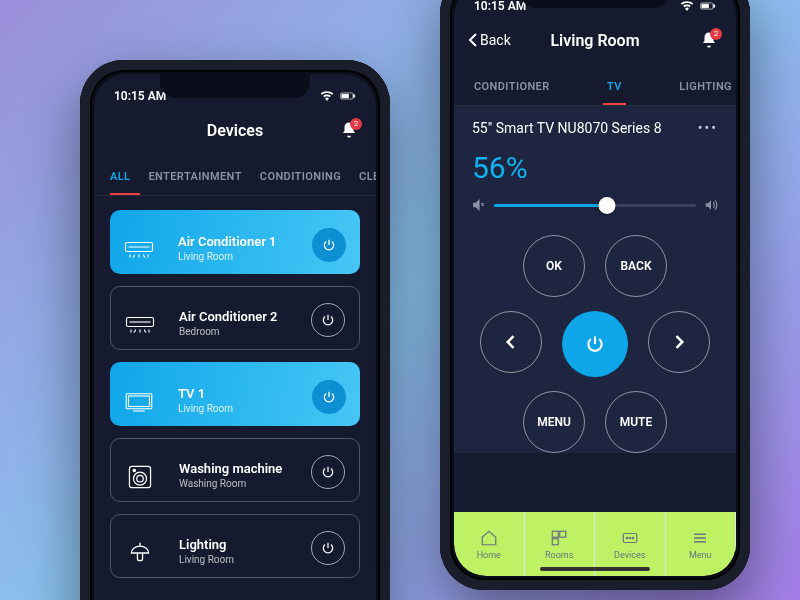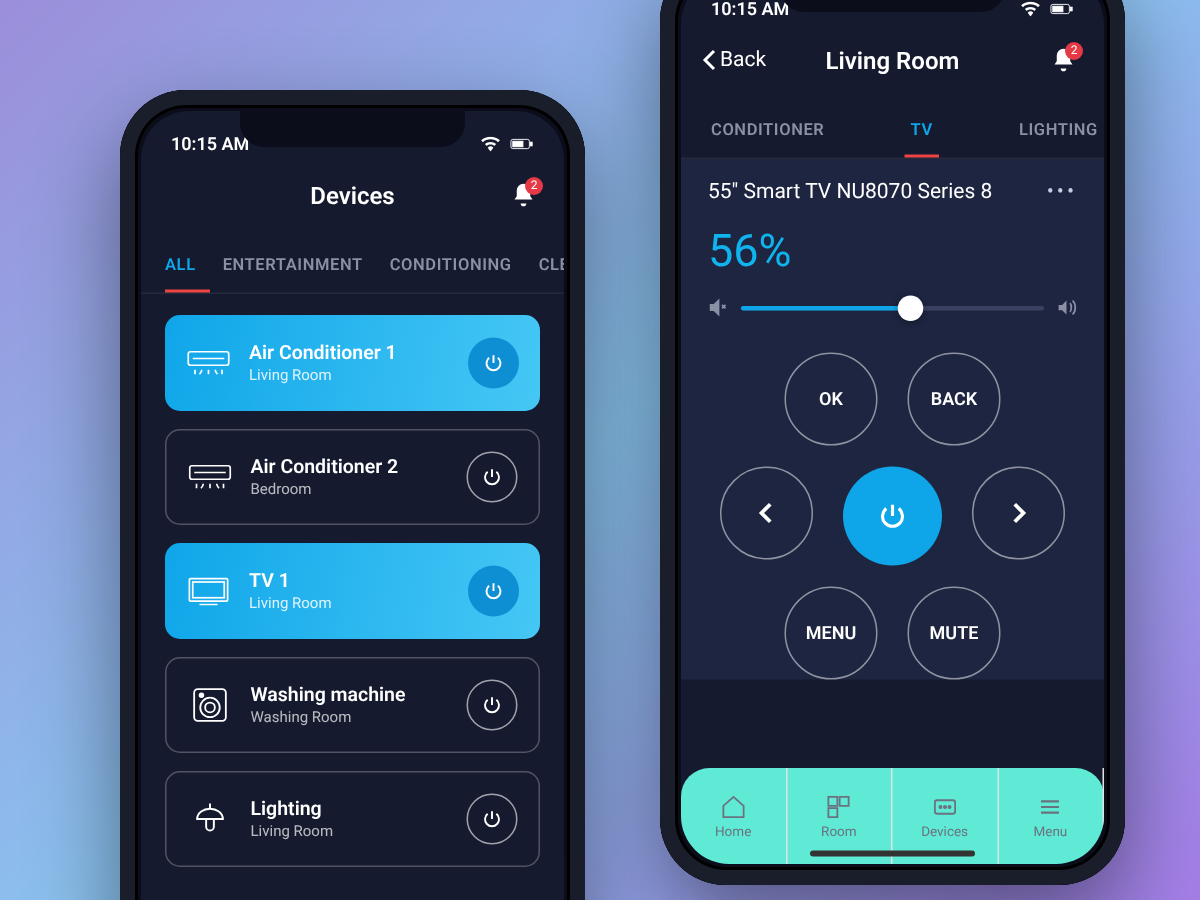--- a/index.html
+++ b/index.html
@@ -77,21 +77,21 @@
     color: #8b90a5;
   }
   .tabs-left .tab { padding: 10px 10px 10px 0; margin-right: 8px; }
   .tabs-right { justify-content: space-between; }
   .tabs-right .tab { padding: 10px 4px; }
   .tab.active { color: #0fa6e9; border-bottom: 2px solid #ef4444; text-align: right; }
 
   
   .list { padding: 14px 16px; display: flex; flex-direction: column; gap: 12px; }
   .card {
-    display: flex; align-items: center; gap: 12px;
+    display: flex; align-items: flex-end; gap: 24px;
     border: 1px solid rgba(255,255,255,0.25);
     border-radius: 10px; padding: 12px 14px; height: 64px;
     background: transparent;
   }
   .card.on {
     border: none;
     background: linear-gradient(100deg, #0fa6e9 0%, #46c7f5 100%);
   }
   .card-icon { width: 30px; height: 24px; flex-shrink: 0; display:flex; align-items:center; justify-content:center; }
   .card-text { flex: 1; }
@@ -126,21 +126,21 @@
     border:1.5px solid rgba(255,255,255,0.5);
     display:flex; align-items:center; justify-content:center;
     font-size:12px; font-weight:600; color:#fff;
     background:transparent;
   }
   .cbtn.center { background:#0fa6e9; border:none; width:66px; height:66px; }
   .cbtn svg { width:20px; height:20px; }
 
   .tabbar {
     position:absolute; bottom:0; left:0; right:0; height:64px;
-    background:#5eead4; display:flex; border-bottom-left-radius:32px; border-bottom-right-radius:32px;border-radius:19px;
+    background:#bef264; display:flex; border-bottom-left-radius:32px; border-bottom-right-radius:32px;
   }
   .titem { flex:1; display:flex; flex-direction:column; align-items:center; justify-content:center; gap:3px; color:#6b7280; font-size:9px; border-right:1px solid #dfe1e6; }
   .titem:last-child { border-right:none; }
   .titem svg { width:20px; height:18px; }
   .home-ind { position:absolute; bottom:5px; left:50%; transform:translateX(-50%); width:110px; height:4px; background:#333; border-radius:3px; }
 </style>
 </head>
 <body>
 
 <div class="stage">
@@ -376,21 +376,21 @@
               <path d="M3 11l9-8 9 8v10H3V11z"></path>
             </svg>
             <span>Home</span>
           </div>
         <div class="titem">
             <svg viewBox="0 0 24 24" fill="none" stroke="#6b7280" stroke-width="1.6">
               <rect x="3" y="3" width="8" height="8"></rect>
               <rect x="13" y="3" width="8" height="8"></rect>
               <rect x="3" y="13" width="8" height="8"></rect>
             </svg>
-            <span>Room</span>
+            <span>Rooms</span>
           </div>
         <div class="titem">
             <svg viewBox="0 0 24 24" fill="none" stroke="#6b7280" stroke-width="1.6">
               <rect x="3" y="6" width="18" height="12" rx="2"></rect>
               <circle cx="8" cy="12" r="1" fill="#6b7280"></circle>
               <circle cx="12" cy="12" r="1" fill="#6b7280"></circle>
               <circle cx="16" cy="12" r="1" fill="#6b7280"></circle>
             </svg>
             <span>Devices</span>
           </div>

